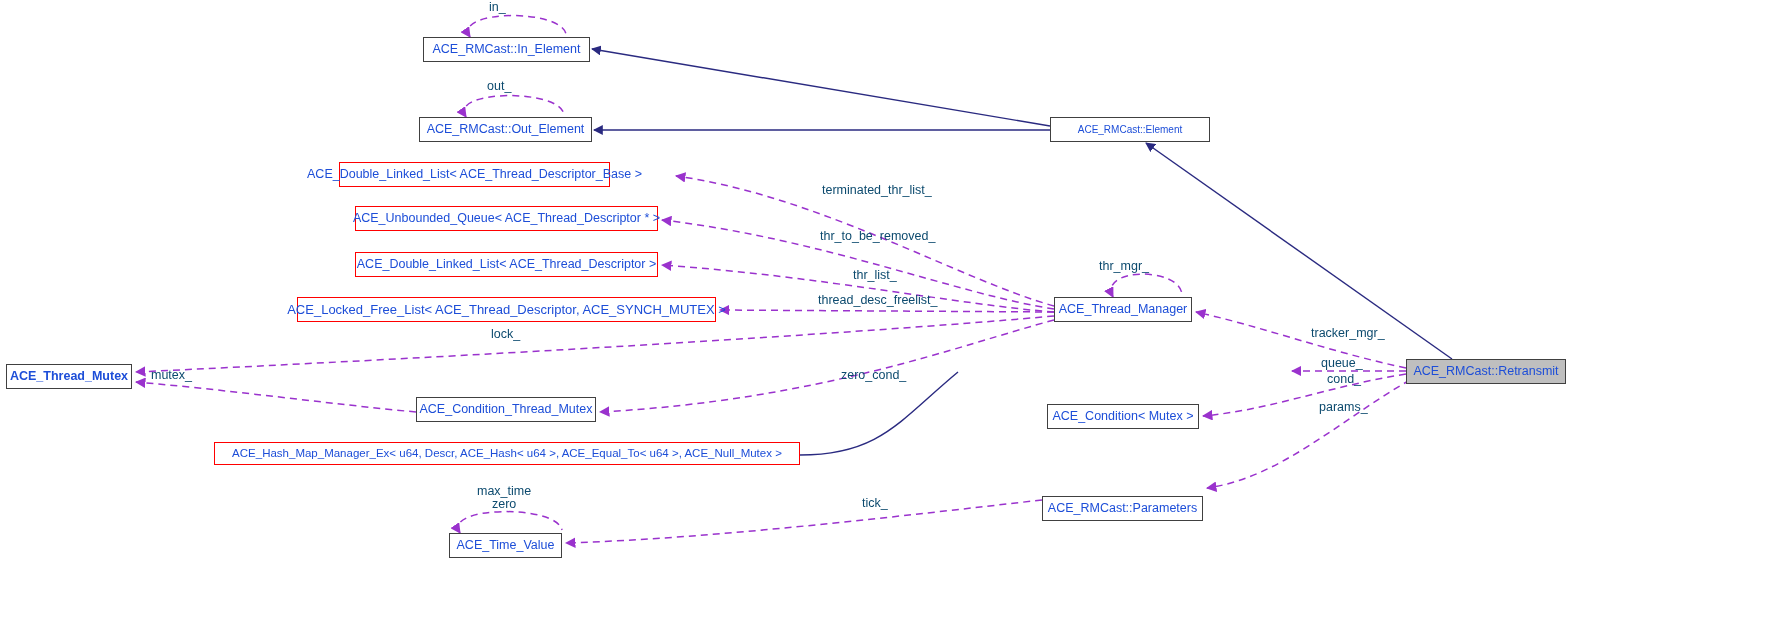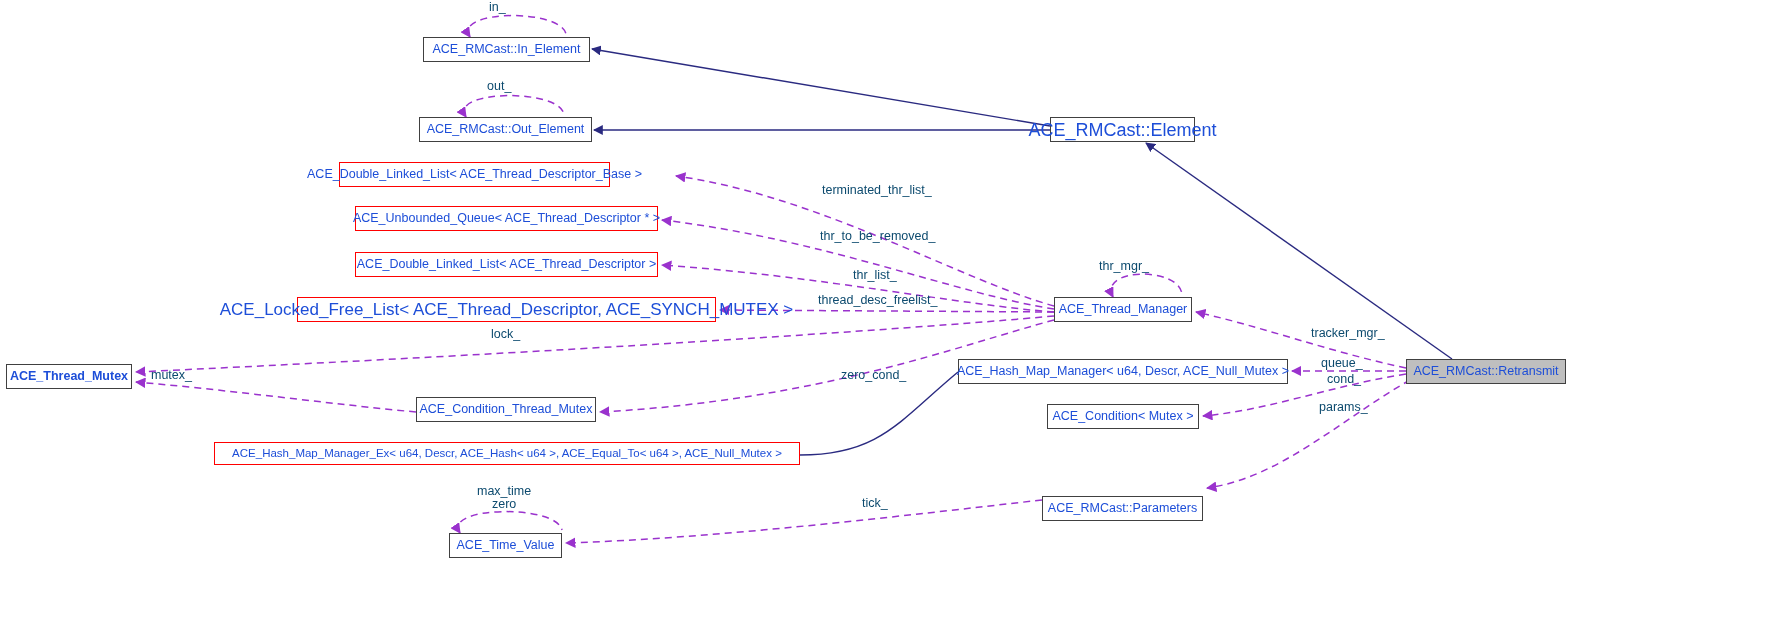--- a/index.html
+++ b/index.html
@@ -112,39 +112,36 @@
   </div>
 
   <div class="node red" style="left:355px; top:206px; width:303px; height:25px; font-size:12.5px;">
     <span class="node-label">ACE_Unbounded_Queue&lt; ACE_Thread_Descriptor * &gt;</span>
   </div>
 
   <div class="node red" style="left:355px; top:252px; width:303px; height:25px; font-size:12.5px;">
     <span class="node-label">ACE_Double_Linked_List&lt; ACE_Thread_Descriptor &gt;</span>
   </div>
 
-  <div class="node red" style="left:297px; top:297px; width:419px; height:25px; font-size:17px;">
+  <div class="node red" style="left:297px; top:297px; width:419px; height:25px; font-size:13px;">
     <span class="node-label">ACE_Locked_Free_List&lt; ACE_Thread_Descriptor, ACE_SYNCH_MUTEX &gt;</span>
   </div>
 
-  <div class="node thick" style="left:1050px; top:117px; width:145px; height:25px; font-size:18px;">
+  <div class="node thick" style="left:1050px; top:117px; width:160px; height:25px; font-size:10px;">
     <span class="node-label">ACE_RMCast::Element</span>
   </div>
 
   <div class="node thick" style="left:1054px; top:297px; width:138px; height:25px; font-size:12.5px;">
     <span class="node-label">ACE_Thread_Manager</span>
   </div>
 
   <div class="node thick" style="left:6px; top:364px; width:126px; height:25px; font-size:12.5px;font-weight:bold;">
     <span class="node-label">ACE_Thread_Mutex</span>
   </div>
 
-  <div class="node" style="left:958px; top:359px; width:330px; height:25px; font-size:12.5px;">
-    <span class="node-label">ACE_Hash_Map_Manager&lt; u64, Descr, ACE_Null_Mutex &gt;</span>
-  </div>
 
   <div class="node" style="left:1047px; top:404px; width:152px; height:25px; font-size:12.5px;">
     <span class="node-label">ACE_Condition&lt; Mutex &gt;</span>
   </div>
 
   <div class="node current" style="left:1406px; top:359px; width:160px; height:25px; font-size:12.5px;">
     <span class="node-label">ACE_RMCast::Retransmit</span>
   </div>
 
   <div class="node" style="left:416px; top:397px; width:180px; height:25px; font-size:12.5px;">

